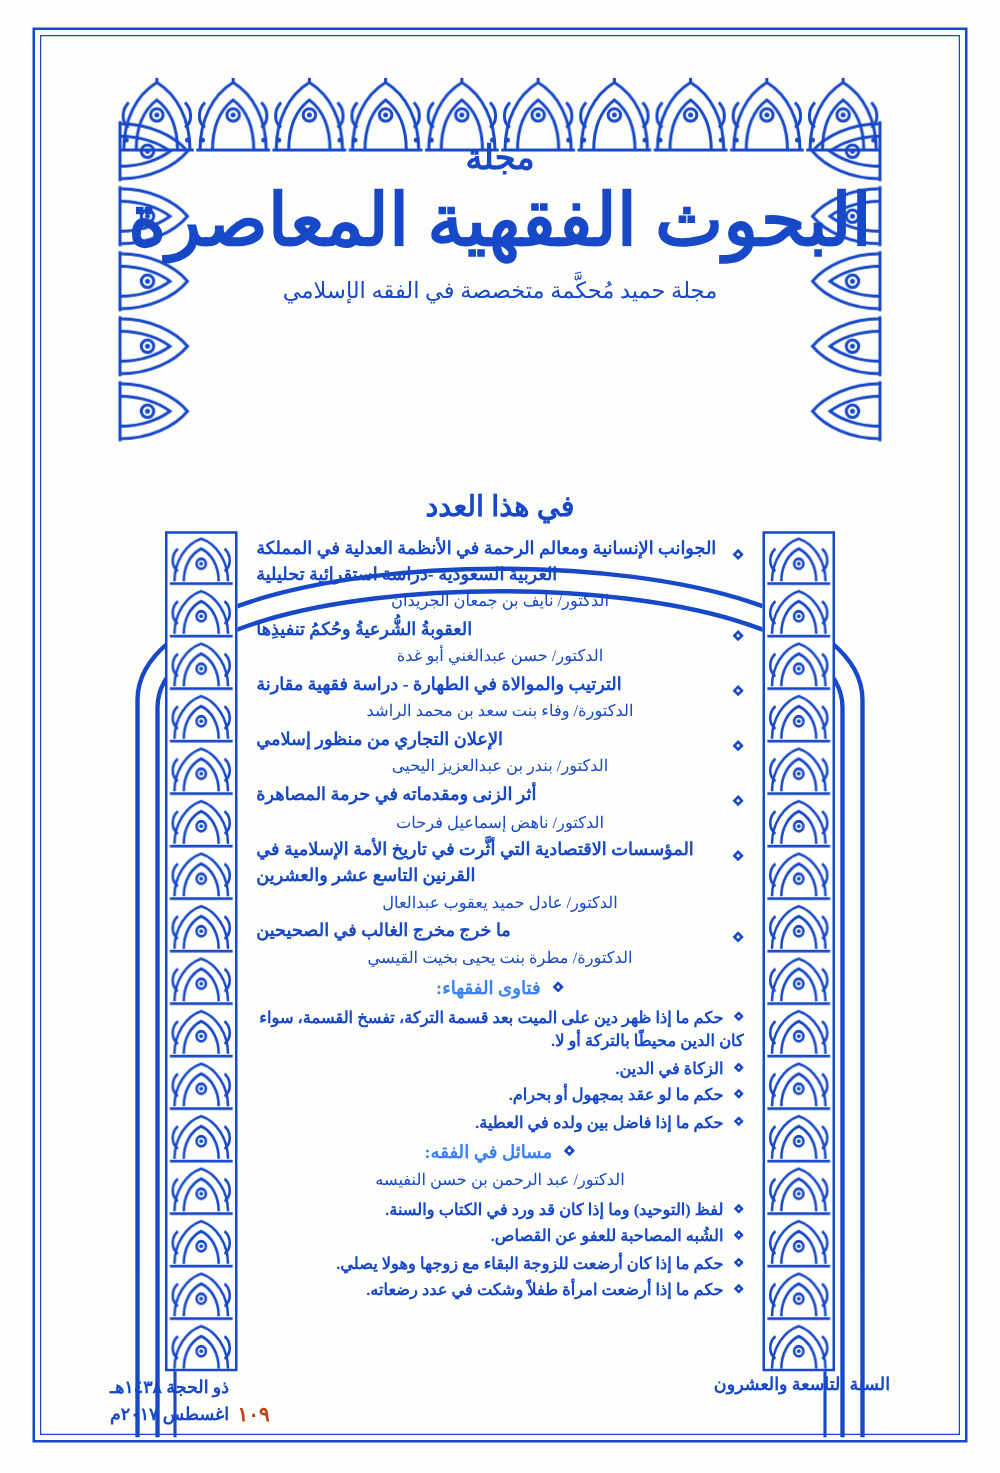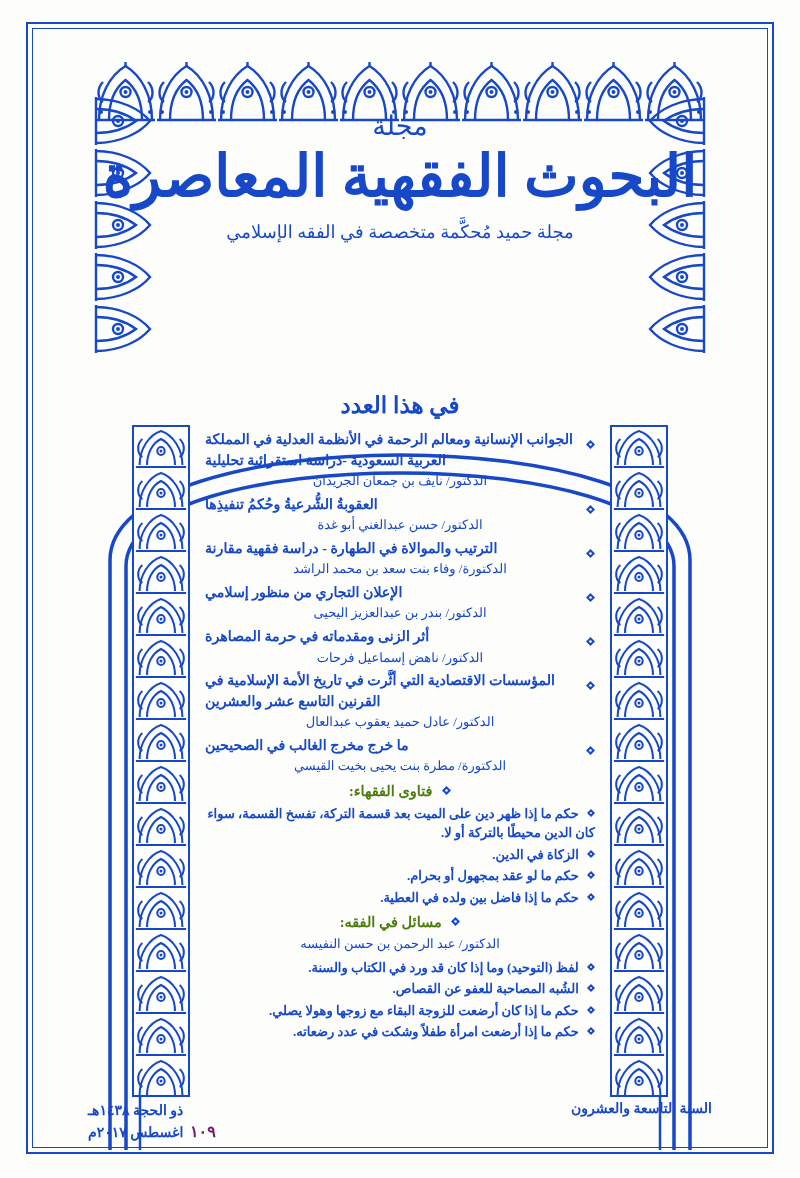--- a/index.html
+++ b/index.html
@@ -56,21 +56,21 @@
     position: absolute;
     left: 0; right: 0;
     top: 110px;
     text-align: center;
   }
   .majalla {
     font-family: "Liberation Serif", serif;
     font-size: 27px;
     letter-spacing: 9px;
     color: #1648c8;
-    font-weight: normal;
+    font-weight: bold;
     margin-bottom: 2px;
   }
   .title-main {
     font-family: "Liberation Serif", serif;
     font-size: 58px;
     font-weight: bold;
     color: #1648c8;
     letter-spacing: 2px;
     line-height: 1.15;
     white-space: nowrap;
@@ -144,21 +144,21 @@
     color: #1648c8;
     text-align: center;
     line-height: 1.5;
     margin-top: 1px;
     margin-bottom: 3px;
   }
   .section-head {
     font-family: "Liberation Serif", serif;
     font-size: 14.5px;
     font-weight: bold;
-    color: #4d7c0f;
+    color: #3b82f6;
     text-align: center;
     margin-top: 6px;
     margin-bottom: 3px;
     position: relative;
   }
   .section-head .bullet {
     display: inline-block;
     width: 9px; height: 9px;
     margin-left: 6px;
     vertical-align: 1px;
@@ -205,21 +205,21 @@
     color: #1648c8;
     line-height: 1.6;
     text-align: right;
   }
   .footer-page {
     position: absolute;
     left: 120px; top: 28px;
     font-family: "Liberation Serif", serif;
     font-size: 16px;
     font-weight: bold;
-    color: #701a75;
+    color: #c2410c;
   }
 </style>
 </head>
 <body>
 
 <div class="page">
 
   <div class="outer-frame"></div>
   <div class="inner-frame"></div>
 

